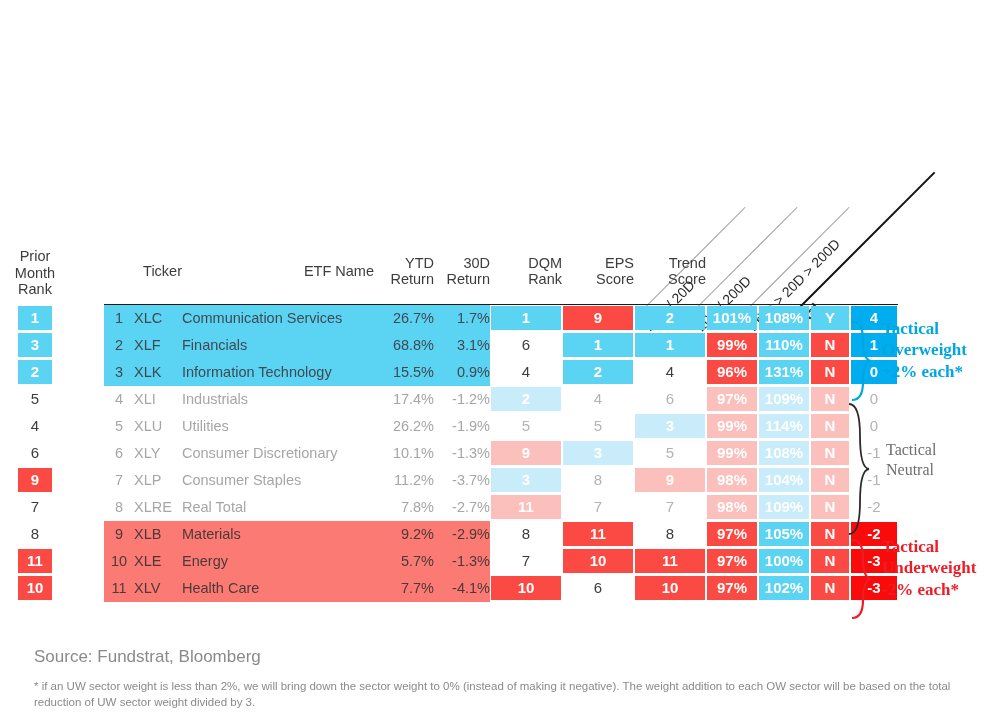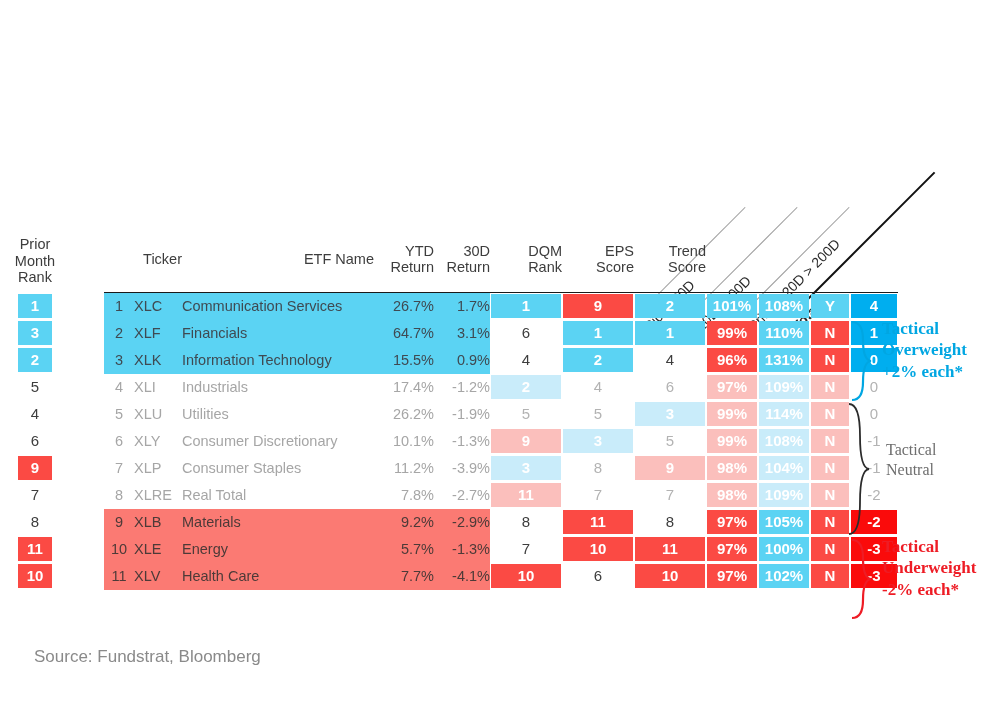--- a/index.html
+++ b/index.html
@@ -17,21 +17,21 @@
   .title {
     position: absolute;
     left: 18px; top: 10px;
     font-size: 30px;
     color: #262640;
     letter-spacing: -0.2px;
     white-space: nowrap;
   }
 
   
-  .table-wrap { position: absolute; left: 0; top: 228px; width: 917px; }
+  .table-wrap { position: absolute; left: 0; top: 240px; width: 917px; }
 
   table.grid {
     border-collapse: collapse;
     table-layout: fixed;
     width: 870px;
     margin-left: 4px;
   }
   table.grid td, table.grid th {
     padding: 0;
     font-size: 14.5px;
@@ -322,21 +322,21 @@
             <td class="band band-ow t-rank">
               <span class="txt">2</span>
             </td>
             <td class="band band-ow t-ticker">
               <span class="txt">XLF</span>
             </td>
             <td class="band band-ow t-name">
               <span class="txt">Financials</span>
             </td>
             <td class="band band-ow t-num">
-              <span class="txt">64.7%</span>
+              <span class="txt">68.8%</span>
             </td>
             <td class="band band-ow t-num">
               <span class="txt">3.1%</span>
             </td>
             <td class="cell">
               <span class="plain v-none">6</span>
             </td>
             <td class="cell">
               <span class="chip v-blue">1</span>
             </td>
@@ -525,21 +525,21 @@
             <td class="band band-neu t-ticker">
               <span class="txt">XLP</span>
             </td>
             <td class="band band-neu t-name">
               <span class="txt">Consumer Staples</span>
             </td>
             <td class="band band-neu t-num">
               <span class="txt">11.2%</span>
             </td>
             <td class="band band-neu t-num">
-              <span class="txt">-3.9%</span>
+              <span class="txt">-3.7%</span>
             </td>
             <td class="cell">
               <span class="chip v-blue-pale">3</span>
             </td>
             <td class="cell">
               <span class="plain v-none-dim">8</span>
             </td>
             <td class="cell">
               <span class="chip v-red-pale">9</span>
             </td>
@@ -746,14 +746,15 @@
       <path d="M 2 2 Q 13 2 13 20 Q 13 40 21 41 Q 13 42 13 62 Q 13 80 2 80" fill="none" stroke="#EE1C25" stroke-width="2.2"></path>
     </svg>
     <div class="anno-text anno-uw" style="left:14px; top:-2px;">
       <div>Tactical</div>
       <div>Underweight</div>
       <div>-2% each*</div>
     </div>
   </div>
 
   <div class="source">Source: Fundstrat, Bloomberg</div>
+  <div class="footnote">* if an UW sector weight is less than 2%, we will bring down the sector weight to 0% (instead of making it negative). The weight addition to each OW sector will be based on the total reduction of UW sector weight divided by 3.</div>
 
 </div>
 
 </body></html>

